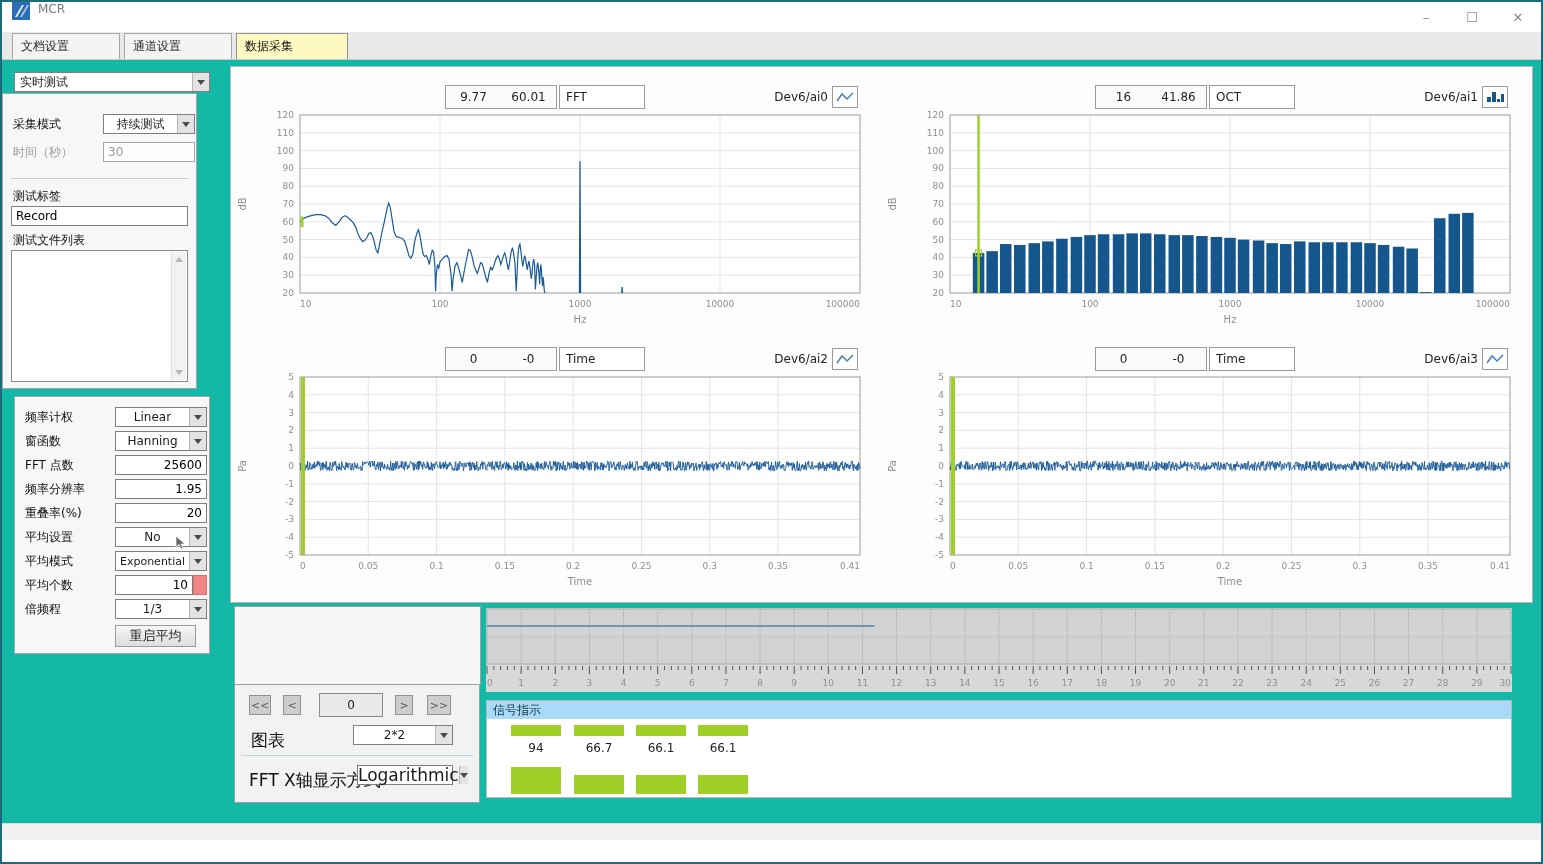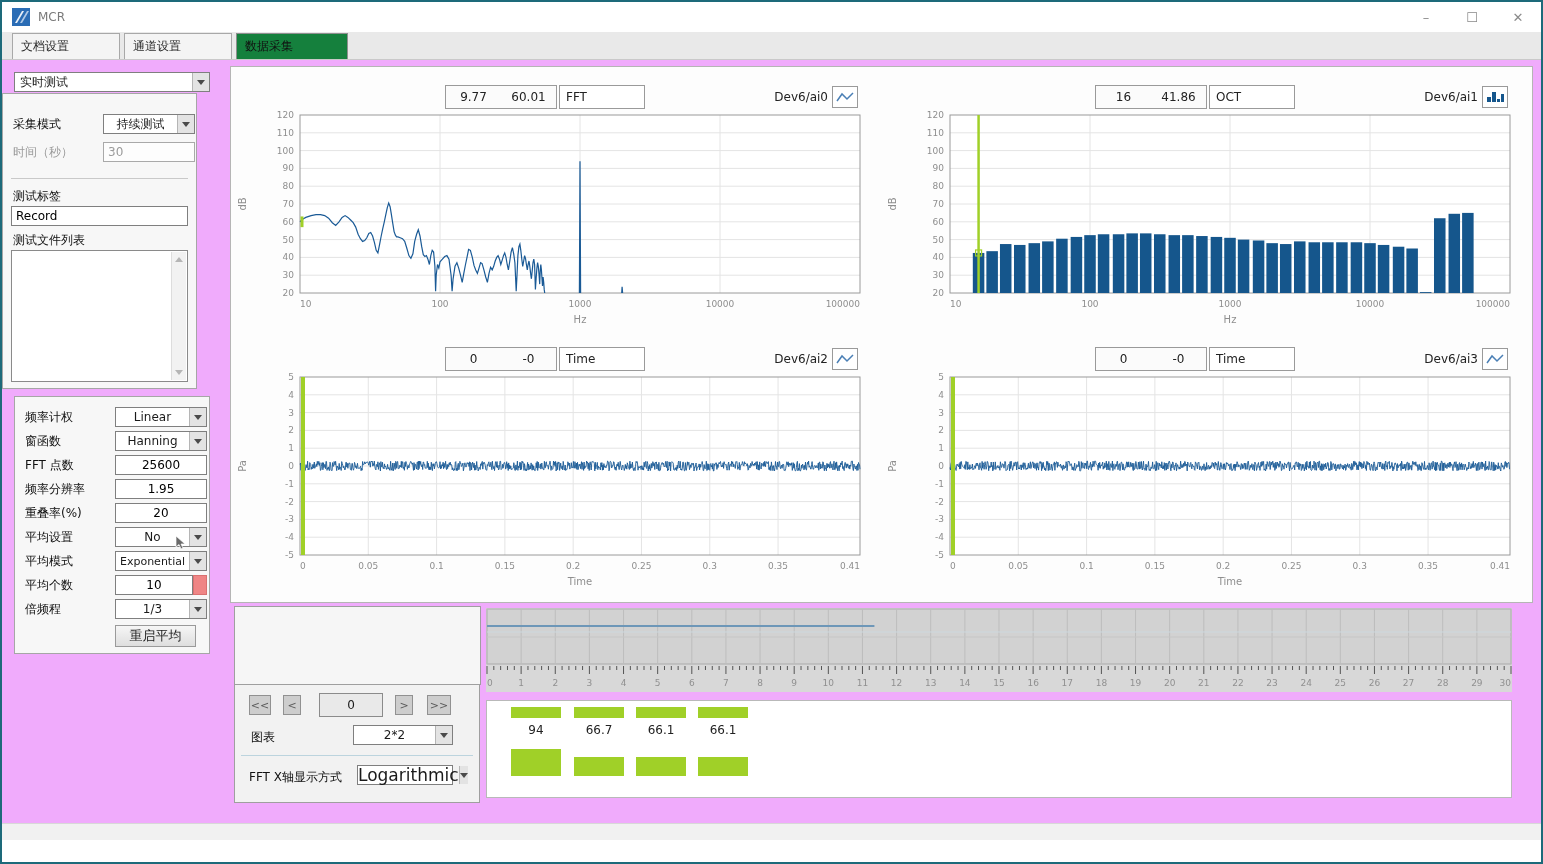--- a/index.html
+++ b/index.html
@@ -1,49 +1,49 @@
 <!DOCTYPE html>
 <html><head>
 <meta charset="utf-8">
 <style>
   *{box-sizing:border-box;margin:0;padding:0}
   html,body{width:1543px;height:864px;overflow:hidden}
   body{font-family:"DejaVu Sans","Liberation Sans",sans-serif;font-size:12px;color:#1a1a1a;background:#fff}
   #window{position:relative;width:1543px;height:864px;background:#fff;border:2px solid #1d6a7a;border-bottom-width:2px}
 
   
-  .titlebar{position:relative;height:30px;background:#fff;display:flex;align-items:center}
+  .titlebar{position:relative;height:30px;background:#fff;display:flex;align-items:flex-start}
   .logo{width:18px;height:18px;margin-left:10px}
   .apptitle{margin-left:8px;color:#7a7a7a;font-size:12px}
   .wincontrols{position:absolute;right:0;top:0;height:30px;display:flex}
   .winbtn{width:46px;height:30px;display:flex;align-items:center;justify-content:center;color:#8a8a8a;font-size:13px}
 
   
   .menubar{height:24px;background:#f0f0f0;display:flex;align-items:center;border-top:1px solid #e3e3e3}
   .menuitem{padding:0 14px;font-size:12px;color:#1a1a1a}
   .menuitem.disabled{color:#ababab}
 
   
   .tabbar{height:28px;background:#e9e9e9;display:flex;align-items:flex-end;padding-left:10px;border-bottom:1px solid #c9c9c9}
   .tab{width:108px;height:26px;background:#f4f4f4;border:1px solid #a8a8a8;border-bottom:none;margin-right:4px;display:flex;align-items:center;padding-left:8px;font-size:12px;color:#2a2a2a}
-  .tab.active{background:#15803d;border-color:#8f8f8f;color:#111}
+  .tab.active{background:#fef9c3;border-color:#8f8f8f;color:#111}
 
   
-  .content{position:relative;width:1539px;height:763px;background:#f0abfc}
+  .content{position:relative;width:1539px;height:763px;background:#14b8a6}
   .bottomstrip{height:17px;background:#f1f1f1;border-top:1px solid #d8d8d8}
 
   
   .grp{position:absolute;background:#f7f7f7;border:1px solid #a6a6a6}
   .sel{display:flex;height:20px;background:#fff;border:1px solid #7f7f7f}
   .sel-t{flex:1;display:flex;align-items:center;justify-content:center;font-size:12px}
   .sel-t.left{justify-content:flex-start;padding-left:5px}
   .sel-b{width:17px;background:#e3e3e3;border-left:1px solid #b5b5b5;display:flex;align-items:center;justify-content:center}
   .chev{width:0;height:0;border-left:4px solid transparent;border-right:4px solid transparent;border-top:5px solid #4a4a4a}
   .inp{height:20px;border:1px solid #7f7f7f;background:#fff;font-family:inherit;font-size:12px;padding:0 4px;width:100%}
-  .inp.center{text-align:center}
+  .inp.center{text-align:right}
   .inp:disabled{color:#9b9b9b;background:#fdfdfd;border-color:#a9a9a9}
   .flabel{position:absolute;left:10px;font-size:12px;color:#111;line-height:20px;white-space:nowrap}
   .ffield{position:absolute;left:100px;width:92px}
   .listbox{position:absolute;background:#fff;border:1px solid #8a8a8a}
   .sbar{position:absolute;right:1px;top:1px;bottom:1px;width:15px;background:#f2f2f2;border-left:1px solid #ddd}
   .sarr{position:absolute;left:0;width:14px;height:15px;display:flex;align-items:center;justify-content:center}
   .tri-up{width:0;height:0;border-left:4px solid transparent;border-right:4px solid transparent;border-bottom:5px solid #b5b5b5}
   .tri-dn{width:0;height:0;border-left:4px solid transparent;border-right:4px solid transparent;border-top:5px solid #b5b5b5}
   .btn{display:flex;align-items:center;justify-content:center;background:linear-gradient(#f6f6f6,#dedede);border:1px solid #9a9a9a;font-size:13px}
   .btn.gray{background:#d2d2d2;border-color:#b0b0b0}
@@ -59,21 +59,21 @@
   .typebox{width:86px;height:24px;background:#fff;border:1px solid #9a9a9a;margin-left:2px;display:flex;align-items:center;padding-left:6px;font-size:12px;color:#222}
   .chgrp{position:absolute;right:24px;top:0;height:24px;display:flex;align-items:center}
   .chname{font-size:12px;color:#222;margin-right:4px}
   .iconbox{width:26px;height:22px;background:#fff;border:1px solid #9a9a9a;display:flex;align-items:center;justify-content:center}
   .plotdiv{width:650px}
 
   
   .blpanel{position:absolute;left:232px;top:546px;width:246px;height:197px;background:#f2f2f2;border:1px solid #9f9f9f}
   .emptybox{position:absolute;left:-1px;top:-1px;width:247px;height:79px;background:#f6f6f6;border:1px solid #9f9f9f}
   .navbtn{position:absolute;height:20px;background:#cdcdcd;border:1px solid #919191;color:#5a5a5a;font-size:11px;display:flex;align-items:center;justify-content:center}
-  .bl-label{position:absolute;font-size:12px;color:#111}
+  .bl-label{position:absolute;font-size:17px;color:#111}
   .bl-div{position:absolute;left:6px;right:6px;height:1px;background:#bcd4de}
 
   
   .tlbox{position:absolute;left:484px;top:548px;width:1026px;height:84px}
   .sigpanel{position:absolute;left:484px;top:640px;width:1026px;height:98px;border:1px solid #b9b9b9;background:#fff}
   .sighead{height:18px;background:#a9dbf8;display:flex;align-items:center;padding-left:6px;font-size:12px;color:#17323f}
   .sigbar{position:absolute;width:50px;background:#a0d028}
   .sigval{position:absolute;width:50px;text-align:center;font-size:12px;color:#222}
 
   svg text{font-family:"DejaVu Sans","Liberation Sans",sans-serif}
@@ -716,20 +716,21 @@
           <text x="820.2" y="78" font-size="9" fill="#909090" text-anchor="middle">24</text>
           <text x="854.3333333333334" y="78" font-size="9" fill="#909090" text-anchor="middle">25</text>
           <text x="888.4666666666667" y="78" font-size="9" fill="#909090" text-anchor="middle">26</text>
           <text x="922.6" y="78" font-size="9" fill="#909090" text-anchor="middle">27</text>
           <text x="956.7333333333333" y="78" font-size="9" fill="#909090" text-anchor="middle">28</text>
           <text x="990.8666666666667" y="78" font-size="9" fill="#909090" text-anchor="middle">29</text>
           <text x="1025" y="78" font-size="9" fill="#909090" text-anchor="end">30</text>
         </svg></div>
 
     <div class="sigpanel">
+      <div class="sighead">信号指示</div>
       <div style="position:relative;height:79px">
         <div class="sigbar" style="left:24px;top:6px;height:11px"></div>
         <div class="sigbar" style="left:87px;top:6px;height:11px"></div>
         <div class="sigbar" style="left:149px;top:6px;height:11px"></div>
         <div class="sigbar" style="left:211px;top:6px;height:11px"></div>
         <span class="sigval" style="left:24px;top:22px">94</span>
         <span class="sigval" style="left:87px;top:22px">66.7</span>
         <span class="sigval" style="left:149px;top:22px">66.1</span>
         <span class="sigval" style="left:211px;top:22px">66.1</span>
         <div class="sigbar" style="left:24px;top:48px;height:27px"></div>

